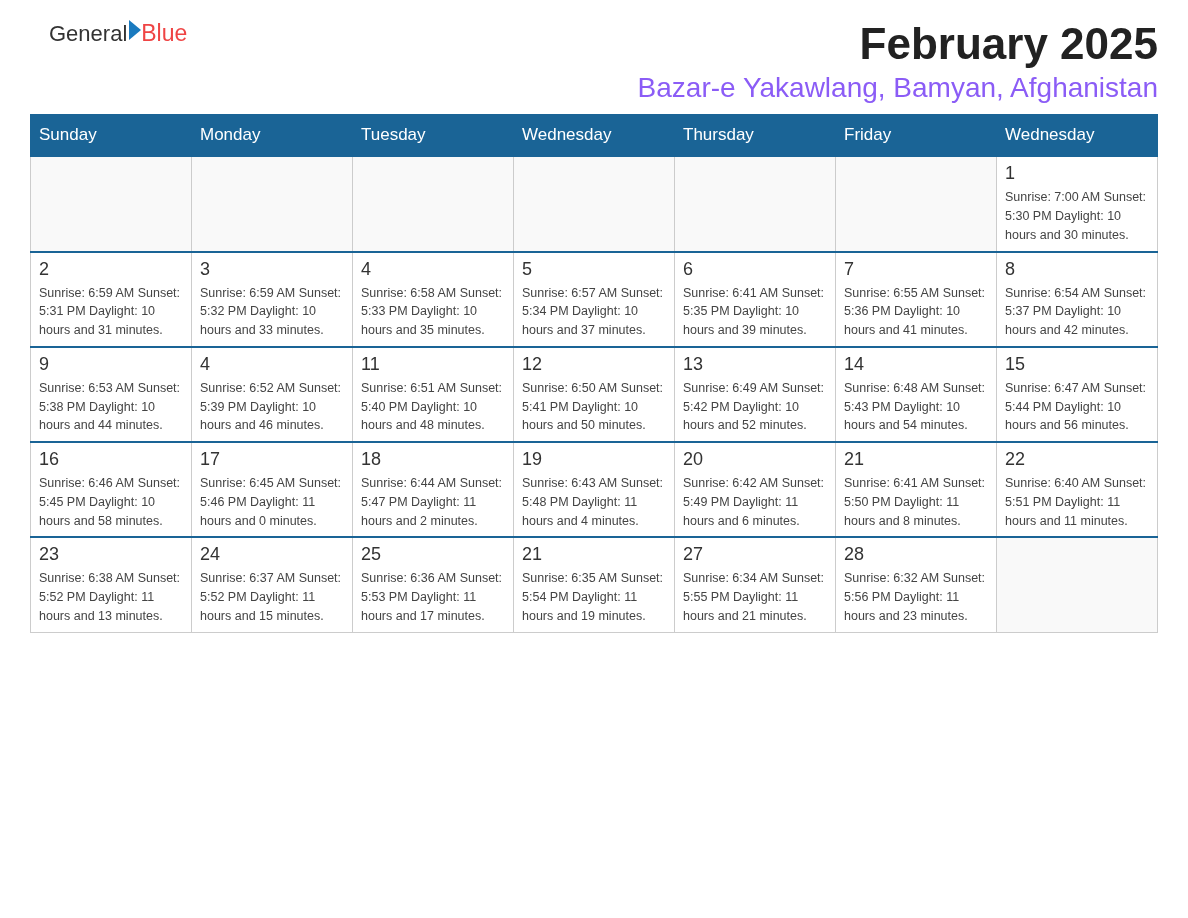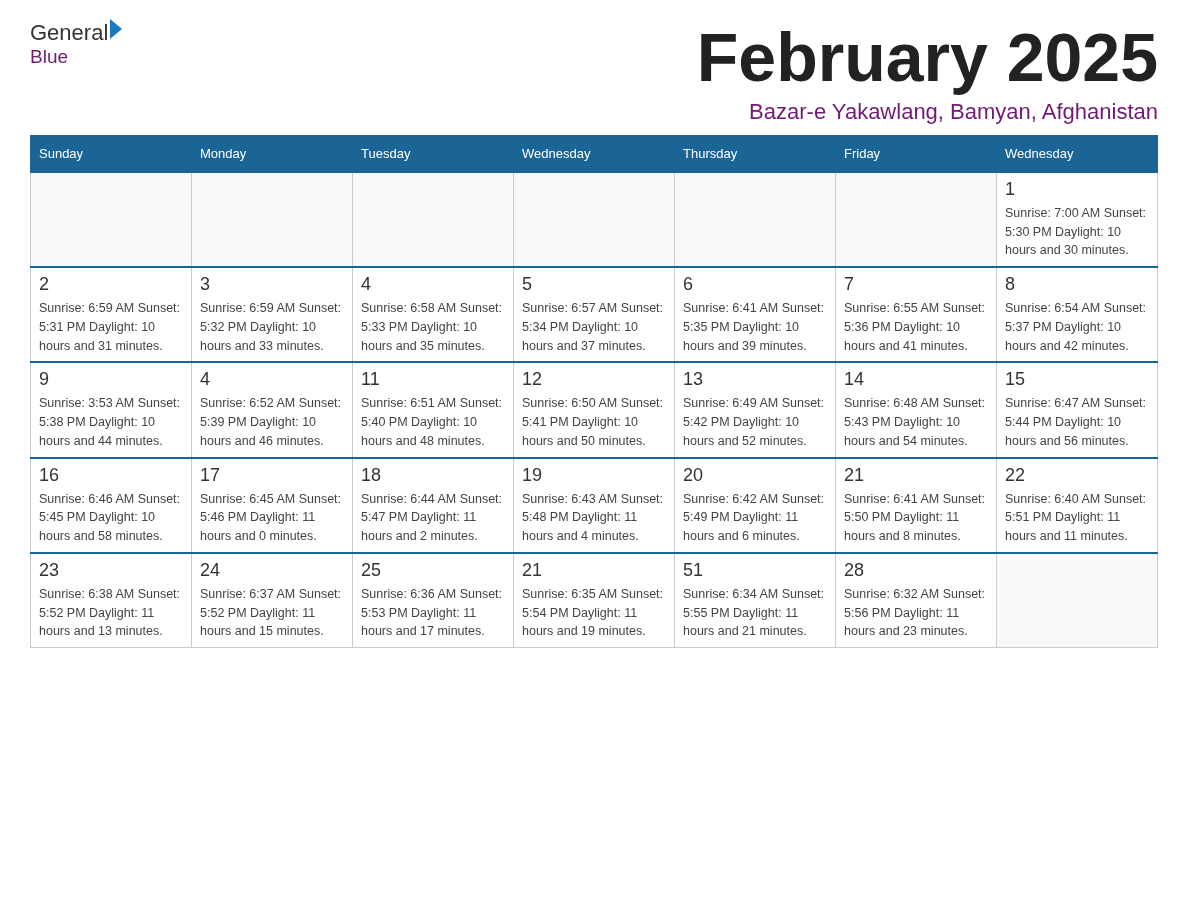--- a/index.html
+++ b/index.html
@@ -15,65 +15,66 @@
       justify-content: space-between;
       align-items: flex-start;
       margin-bottom: 6px;
     }
     .logo-text-general {
       font-size: 22px;
       color: #333;
       font-weight: normal;
     }
     .logo-text-blue {
-      font-size: 19px;
-      color: #701a75;
+      font-size: 23px;
+      color: #ef4444;
       font-weight: normal;
     }
     .logo-arrow {
       width: 0;
       height: 0;
       border-left: 12px solid #1a7abf;
       border-top: 10px solid transparent;
       border-bottom: 10px solid transparent;
       margin-left: 2px;
       margin-top: -8px;
     }
     .logo-block {
       display: flex;
-      flex-direction: column;
+      flex-direction: row;
+      margin-left: 19px;
     }
     .logo-line1 {
       display: flex;
       align-items: center;
     }
     .title-block {
       text-align: right;
     }
     .month-title {
-      font-size: 68px;
+      font-size: 44px;
       font-weight: bold;
       color: #222;
       line-height: 1.1;
     }
     .subtitle {
-      font-size: 22px;
-      color: #701a75;
+      font-size: 28px;
+      color: #8b5cf6;
       margin-top: 4px;
     }
     .calendar {
       width: 100%;
       border-collapse: collapse;
       margin-top: 10px;
     }
     .calendar th {
       background-color: #1a6496;
       color: #fff;
       padding: 10px 8px;
-      font-size: 13px;
+      font-size: 17px;
       font-weight: normal;
       text-align: left;
       border: 1px solid #1a6496;
     }
     .calendar td {
       border: 1px solid #ccc;
       vertical-align: top;
       padding: 6px 8px;
       width: 14.28%;
       min-height: 110px;
@@ -182,21 +183,21 @@
         <td>
           <span class="day-number">8</span>
           <div class="day-info">Sunrise: 6:54 AM
 Sunset: 5:37 PM
 Daylight: 10 hours and 42 minutes.</div>
         </td>
       </tr>
       <tr class="week-row">
         <td>
           <span class="day-number">9</span>
-          <div class="day-info">Sunrise: 3:53 AM
+          <div class="day-info">Sunrise: 6:53 AM
 Sunset: 5:38 PM
 Daylight: 10 hours and 44 minutes.</div>
         </td>
         <td>
           <span class="day-number">4</span>
           <div class="day-info">Sunrise: 6:52 AM
 Sunset: 5:39 PM
 Daylight: 10 hours and 46 minutes.</div>
         </td>
         <td>
@@ -293,21 +294,21 @@
 Sunset: 5:53 PM
 Daylight: 11 hours and 17 minutes.</div>
         </td>
         <td>
           <span class="day-number">21</span>
           <div class="day-info">Sunrise: 6:35 AM
 Sunset: 5:54 PM
 Daylight: 11 hours and 19 minutes.</div>
         </td>
         <td>
-          <span class="day-number">51</span>
+          <span class="day-number">27</span>
           <div class="day-info">Sunrise: 6:34 AM
 Sunset: 5:55 PM
 Daylight: 11 hours and 21 minutes.</div>
         </td>
         <td>
           <span class="day-number">28</span>
           <div class="day-info">Sunrise: 6:32 AM
 Sunset: 5:56 PM
 Daylight: 11 hours and 23 minutes.</div>
         </td>

